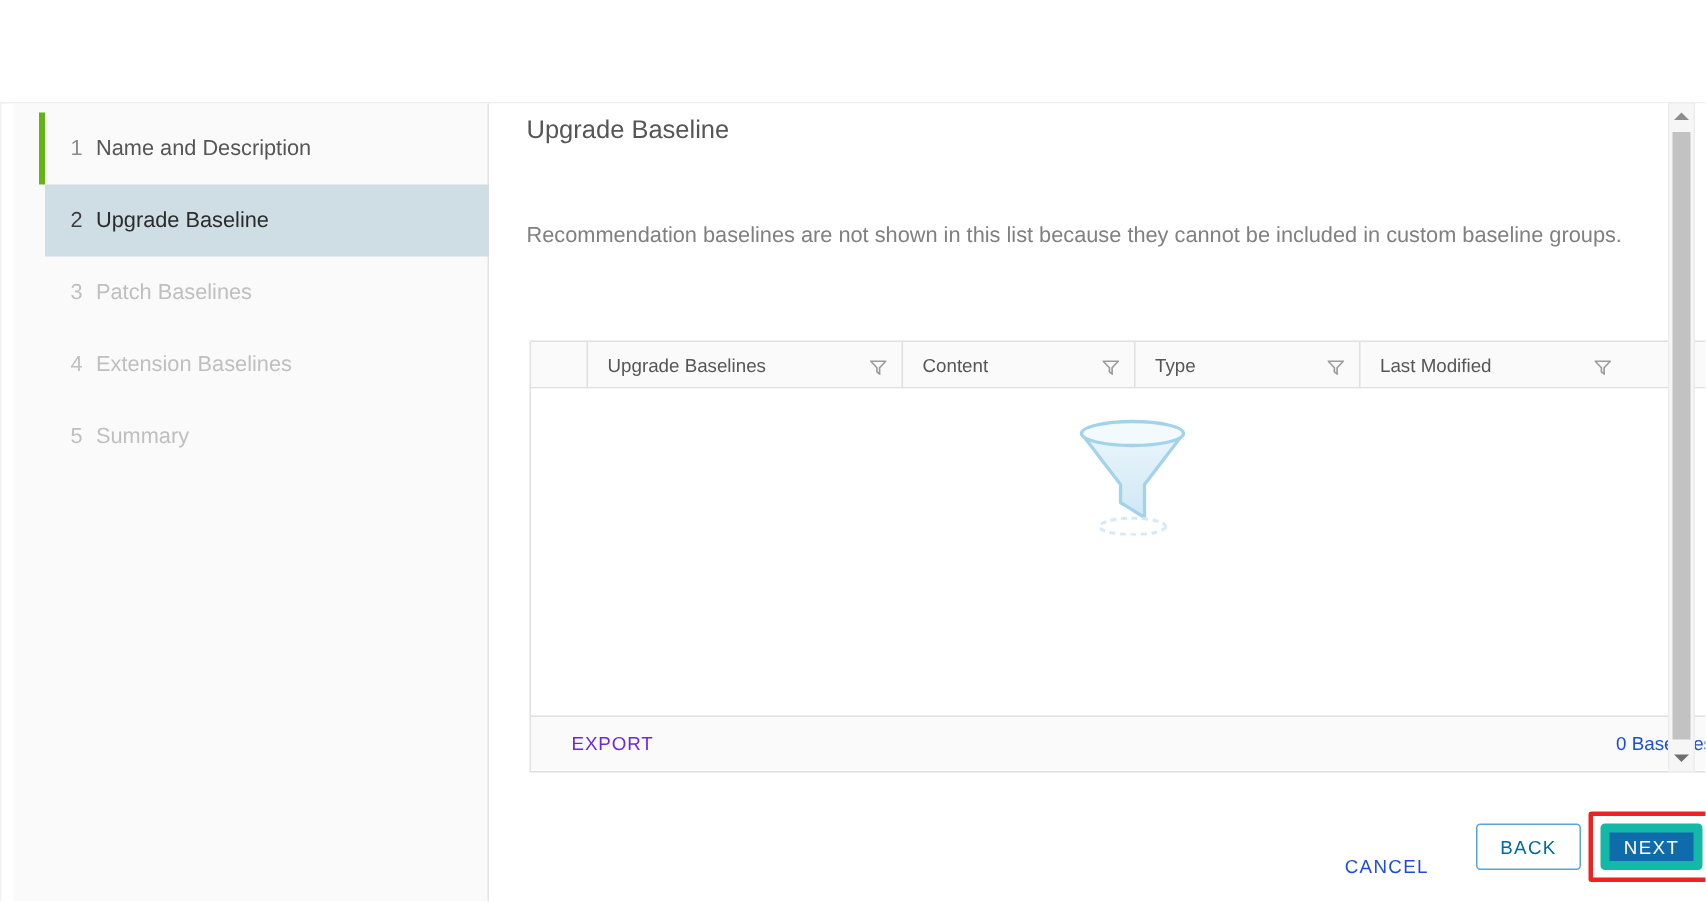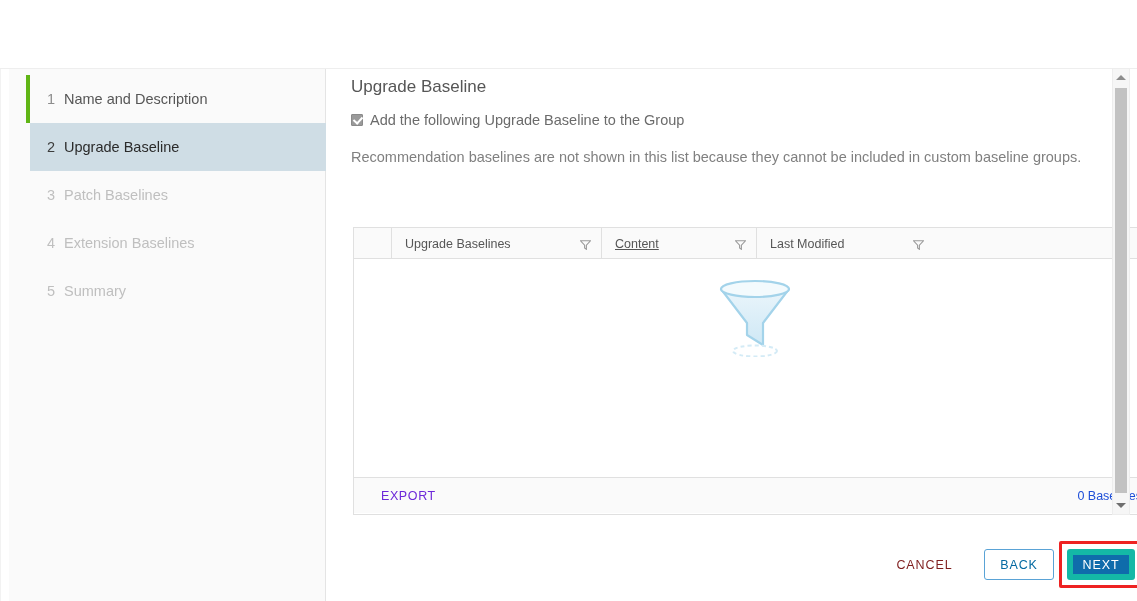--- a/index.html
+++ b/index.html
@@ -232,23 +232,23 @@
     display: flex;
     align-items: center;
     justify-content: center;
     font-size: 12.5px;
     letter-spacing: 0.9px;
     cursor: pointer;
     border-radius: 3px;
     font-family: "Liberation Sans", sans-serif;
   }
   #btn-cancel {
-    right: 170px; top: 17px;
+    right: 170px; top: 30px;
     width: 85px;
-    color: #7f1d1d;
+    color: #1d4ed8;
     background: transparent;
     border: none;
   }
   #btn-back {
     right: 83px; top: 17px;
     width: 70px;
     color: #0369a1;
     background: #ffffff;
     border: 1px solid #5aa3d6;
   }
@@ -353,52 +353,56 @@
       <div class="step disabled" style="top:198px;">
         <span class="num">5</span>
         <span class="label">Summary</span>
       </div>
     </div>
 
     <div id="main">
 
       <div id="pane-title">Upgrade Baseline</div>
 
-      <div id="checkbox-row">
-        <span class="cbox"></span>
-        <span id="checkbox-label">Add the following Upgrade Baseline to the Group</span>
-      </div>
 
       <div id="pane-desc">Recommendation baselines are not shown in this list because they cannot be included in custom baseline groups.</div>
 
       <div id="table">
 
         <div id="table-head">
           <div class="th cb-col">
             <span></span>
           </div>
 
           <div class="th" style="width:210px;">
             <span>Upgrade Baselines</span>
             <span class="filter-icon">
               <svg width="11" height="10" viewBox="0 0 11 10" aria-hidden="true">
                 <polygon points="0.5,0.8 10.5,0.8 6.4,5.2 6.4,9.3 4.6,7.9 4.6,5.2" fill="none" stroke="#9b9b9b" stroke-width="1.1"></polygon>
               </svg>
             </span>
           </div>
 
-          <div class="th" style="width:155px;text-decoration:underline;">
+          <div class="th" style="width:155px;">
             <span>Content</span>
             <span class="filter-icon">
               <svg width="11" height="10" viewBox="0 0 11 10" aria-hidden="true">
                 <polygon points="0.5,0.8 10.5,0.8 6.4,5.2 6.4,9.3 4.6,7.9 4.6,5.2" fill="none" stroke="#9b9b9b" stroke-width="1.1"></polygon>
               </svg>
             </span>
           </div>
 
+          <div class="th" style="width:150px;">
+            <span>Type</span>
+            <span class="filter-icon">
+              <svg width="11" height="10" viewBox="0 0 11 10" aria-hidden="true">
+                <polygon points="0.5,0.8 10.5,0.8 6.4,5.2 6.4,9.3 4.6,7.9 4.6,5.2" fill="none" stroke="#9b9b9b" stroke-width="1.1"></polygon>
+              </svg>
+            </span>
+          </div>
 
           <div class="th" style="width:178px;">
             <span>Last Modified</span>
             <span class="filter-icon">
               <svg width="11" height="10" viewBox="0 0 11 10" aria-hidden="true">
                 <polygon points="0.5,0.8 10.5,0.8 6.4,5.2 6.4,9.3 4.6,7.9 4.6,5.2" fill="none" stroke="#9b9b9b" stroke-width="1.1"></polygon>
               </svg>
             </span>
           </div>
         </div>

